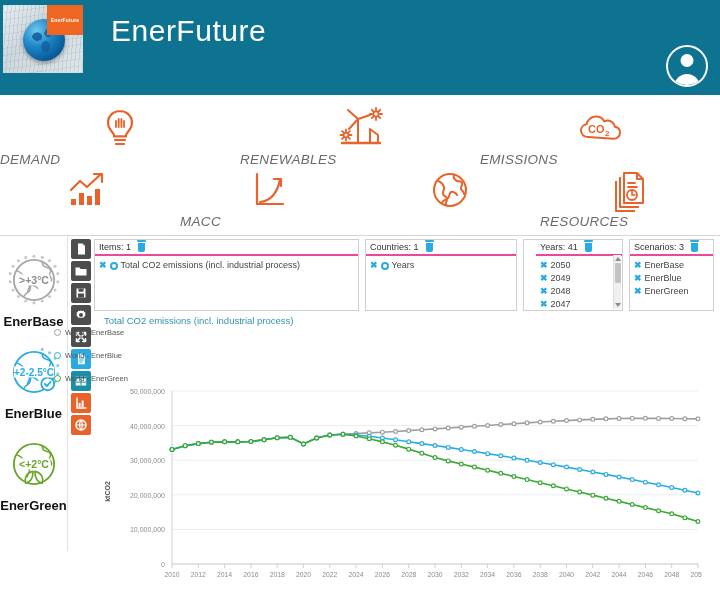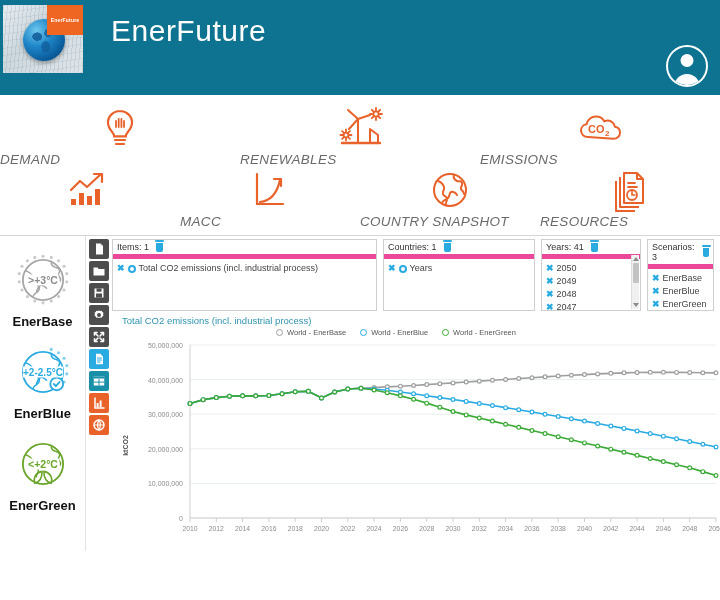--- a/index.html
+++ b/index.html
@@ -125,21 +125,21 @@
 
   
   .workarea {
     display: flex;
     height: 315px;
     background:#fff;
   }
 
   
   .rail {
-    width: 86px;
+    width: 68px;
     flex: none;
     border-right: 1px solid #e2e2e2;
     padding-top: 12px;
   }
   .scen {
     display:flex; flex-direction:column; align-items:center;
     margin-bottom: 11px;
   }
   .scen-badge { width: 64px; height: 64px; }
   .scen-name {
@@ -171,24 +171,24 @@
   }
   .panel {
     border: 1px solid #cfcfcf;
     background:#fff;
     height: 72px;
     display:flex; flex-direction:column;
     overflow:hidden;
   }
   .panel.items { flex: 0 0 265px; }
   .panel.countries { flex: 0 0 152px; }
-  .panel.years { flex: 0 0 100px; position:relative; }
+  .panel.years { flex: 0 0 100px; position:relative;padding-left:12px; }
   .panel.scenarios { flex: 1 1 auto; }
   .panel-head {
-    border-bottom: 5px solid #ec4899;
+    border-bottom: 2px solid #ec4899;
     padding: 2px 4px;
     font-size: 9px;
     color: #333;
     display:flex; align-items:center; gap:7px;
     background:#fff;
   }
   .panel-body {
     flex:1; overflow:hidden; padding: 3px 4px;
   }
   .opt {
@@ -225,21 +225,21 @@
   }
   .vscroll .up { top:2px; border-bottom:4px solid #8a8a8a; }
   .vscroll .dn { bottom:2px; border-top:4px solid #8a8a8a; }
 
   .chart-title {
     font-size: 9.5px; color:#2f93b0;
     padding: 4px 0 0 10px;
   }
   .legend {
     display:flex; justify-content:center; gap:14px;
-    margin-top: 2px; margin-left:-40px;
+    margin-top: 2px; margin-left:-40px;flex-direction:column;
   }
   .legend-item { display:flex; align-items:center; gap:4px; font-size:7.5px; color:#555; }
   .legend-ring { width:7px;height:7px;border-radius:50%;border:1.4px solid #999; background:#fff; }
 
   .plot-wrap { position:relative; height: 205px; margin-top:2px; }
   .plot-wrap svg { display:block; }
 </style>
 </head>
 <body>
 
@@ -334,21 +334,20 @@
       <div class="icon-label">MACC</div>
     </div>
 
     <div class="icon-cell">
       <div class="icon-glyph">
         <svg width="44" height="44" viewBox="0 0 44 44" fill="none" stroke="#e8622a" stroke-width="2">
           <circle cx="22" cy="22" r="16"></circle>
           <path d="M10 13c3 1 5 3 6 6s-2 4-1 7 4 2 4 5-2 4-1 6M26 7c-1 3 1 5 3 6s4-1 5 2-2 4-1 6 3 2 3 5M14 35c1-3 4-3 6-5s1-5 3-6 5 1 6 3" stroke-linecap="round" stroke-linejoin="round"></path>
         </svg>
       </div>
-      <div class="icon-label">COUNTRY SNAPSHOT</div>
     </div>
 
     <div class="icon-cell">
       <div class="icon-glyph">
         <svg width="44" height="44" viewBox="0 0 44 44" fill="none" stroke="#e8622a" stroke-width="2">
           <path d="M16 5h13l6 6v24H16z" stroke-linejoin="round"></path>
           <path d="M29 5v6h6" stroke-linejoin="round"></path>
           <path d="M12 9v30h19" stroke-linejoin="round"></path>
           <path d="M8 13v30h19" stroke-linejoin="round"></path>
           <path d="M20 15h7M20 19h9" stroke-linecap="round" stroke-width="1.8"></path>

